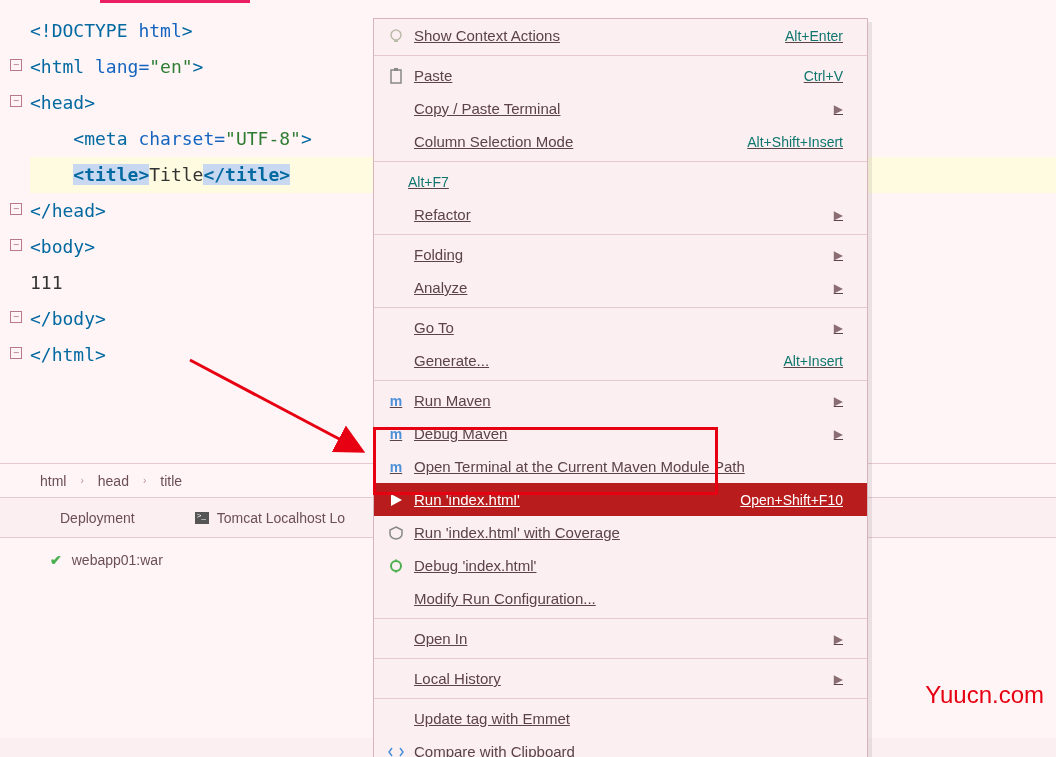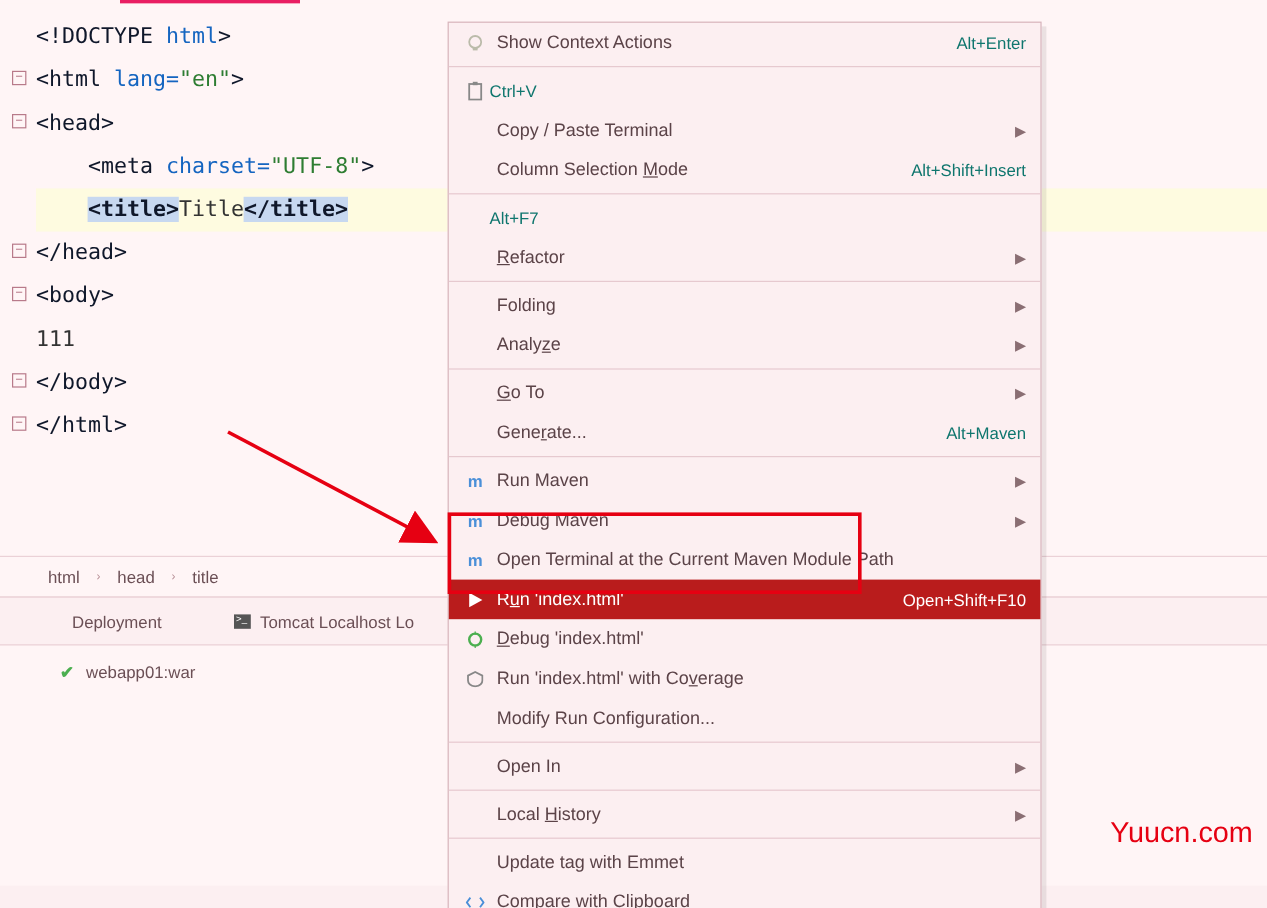--- a/index.html
+++ b/index.html
@@ -30,21 +30,21 @@
   height: 12px;
   border: 1px solid #b87a8a;
   background: #fff5f6;
   font-size: 10px;
   line-height: 10px;
   text-align: center;
   color: #b87a8a;
 }
 .highlighted-line { background: #fefbe0; width: 100%; }
 .sel { background: #c7d8f0; font-weight: bold; }
-.tag { color: #0f172a; }
+.tag { color: #0369a1; }
 .attr { color: #1565c0; }
 .val { color: #2e7d32; }
 .text { color: #333; }
 .breadcrumb {
   height: 34px;
   border-top: 1px solid #e6c9cf;
   padding: 0 20px 0 40px;
   display: flex;
   align-items: center;
   color: #6b4f55;
@@ -81,24 +81,25 @@
   width: 495px;
   background: #fceff1;
   border: 1px solid #d8b5bc;
   box-shadow: 4px 4px 0 rgba(0,0,0,0.08);
   z-index: 10;
 }
 .menu-item {
   display: flex;
   align-items: center;
   height: 33px;
-  padding: 0 12px 0 10px;
+  padding: 0 24px 0 10px;
   cursor: pointer;
   color: #5b4348;
   font-size: 15px;
+  text-decoration: underline;
 }
 .menu-item .ic { width: 24px; display: flex; justify-content: center; font-size: 16px; }
 .menu-item .lbl { flex: 1; padding-left: 6px; white-space: nowrap; overflow: hidden; text-overflow: ellipsis; }
 .menu-item .sc { color: #0f766e; font-size: 14px; }
 .menu-item .sub { color: #8a6e73; font-size: 12px; }
 .menu-sep { height: 1px; background: #e6c9cf; margin: 3px 0; }
 .menu-item.highlighted {
   background: #b91c1c;
   color: #fff;
 }
@@ -196,20 +197,21 @@
       <span class="sc">Alt+Enter</span>
     </div>
     <div class="menu-sep"></div>
     <div class="menu-item">
       <span class="ic">
         <svg width="14" height="16">
           <rect x="2" y="2" width="10" height="13" fill="none" stroke="#888" stroke-width="1.5"></rect>
           <rect x="5" y="0" width="4" height="3" fill="#888"></rect>
         </svg>
       </span>
+      <span class="lbl"><u>P</u>aste</span>
       <span class="sc">Ctrl+V</span>
     </div>
     <div class="menu-item">
       <span class="ic"></span>
       <span class="lbl">Copy / Paste Terminal</span>
       <span class="sub">▶</span>
     </div>
     <div class="menu-item">
       <span class="ic"></span>
       <span class="lbl">Column Selection <u>M</u>ode</span>
@@ -238,21 +240,21 @@
     </div>
     <div class="menu-sep"></div>
     <div class="menu-item">
       <span class="ic"></span>
       <span class="lbl"><u>G</u>o To</span>
       <span class="sub">▶</span>
     </div>
     <div class="menu-item">
       <span class="ic"></span>
       <span class="lbl">Gene<u>r</u>ate...</span>
-      <span class="sc">Alt+Maven</span>
+      <span class="sc">Alt+Insert</span>
     </div>
     <div class="menu-sep"></div>
     <div class="menu-item">
       <span class="ic">
         <span style="color:#4a8fd8;font-weight:bold;font-size:14px">m</span>
       </span>
       <span class="lbl">Run Maven</span>
       <span class="sub">▶</span>
     </div>
     <div class="menu-item">
@@ -269,38 +271,38 @@
       <span class="lbl">Open Terminal at the Current Maven Module Path</span>
     </div>
     <div class="menu-item highlighted">
       <span class="ic">
         <svg width="14" height="14">
           <polygon points="2,1 13,7 2,13" fill="#fff"></polygon>
         </svg>
       </span>
       <span class="lbl">R<u>u</u>n 'index.html'</span>
       <span class="sc">Open+Shift+F10</span>
+    </div>
+    <div class="menu-item">
+      <span class="ic">
+        <svg width="14" height="14">
+          <path d="M7 1 L13 4 L13 8 Q13 12 7 13 Q1 12 1 8 L1 4 Z" fill="none" stroke="#888" stroke-width="1.5"></path>
+        </svg>
+      </span>
+      <span class="lbl">Run 'index.html' with Co<u>v</u>erage</span>
     </div>
     <div class="menu-item">
       <span class="ic">
         <svg width="14" height="14">
           <circle cx="7" cy="7" r="5" fill="none" stroke="#4caf50" stroke-width="2"></circle>
           <line x1="7" y1="0" x2="7" y2="3" stroke="#4caf50"></line>
           <line x1="7" y1="11" x2="7" y2="14" stroke="#4caf50"></line>
         </svg>
       </span>
       <span class="lbl"><u>D</u>ebug 'index.html'</span>
-    </div>
-    <div class="menu-item">
-      <span class="ic">
-        <svg width="14" height="14">
-          <path d="M7 1 L13 4 L13 8 Q13 12 7 13 Q1 12 1 8 L1 4 Z" fill="none" stroke="#888" stroke-width="1.5"></path>
-        </svg>
-      </span>
-      <span class="lbl">Run 'index.html' with Co<u>v</u>erage</span>
     </div>
     <div class="menu-item">
       <span class="ic"></span>
       <span class="lbl">Modify Run Configuration...</span>
     </div>
     <div class="menu-sep"></div>
     <div class="menu-item">
       <span class="ic"></span>
       <span class="lbl">Open In</span>
       <span class="sub">▶</span>

